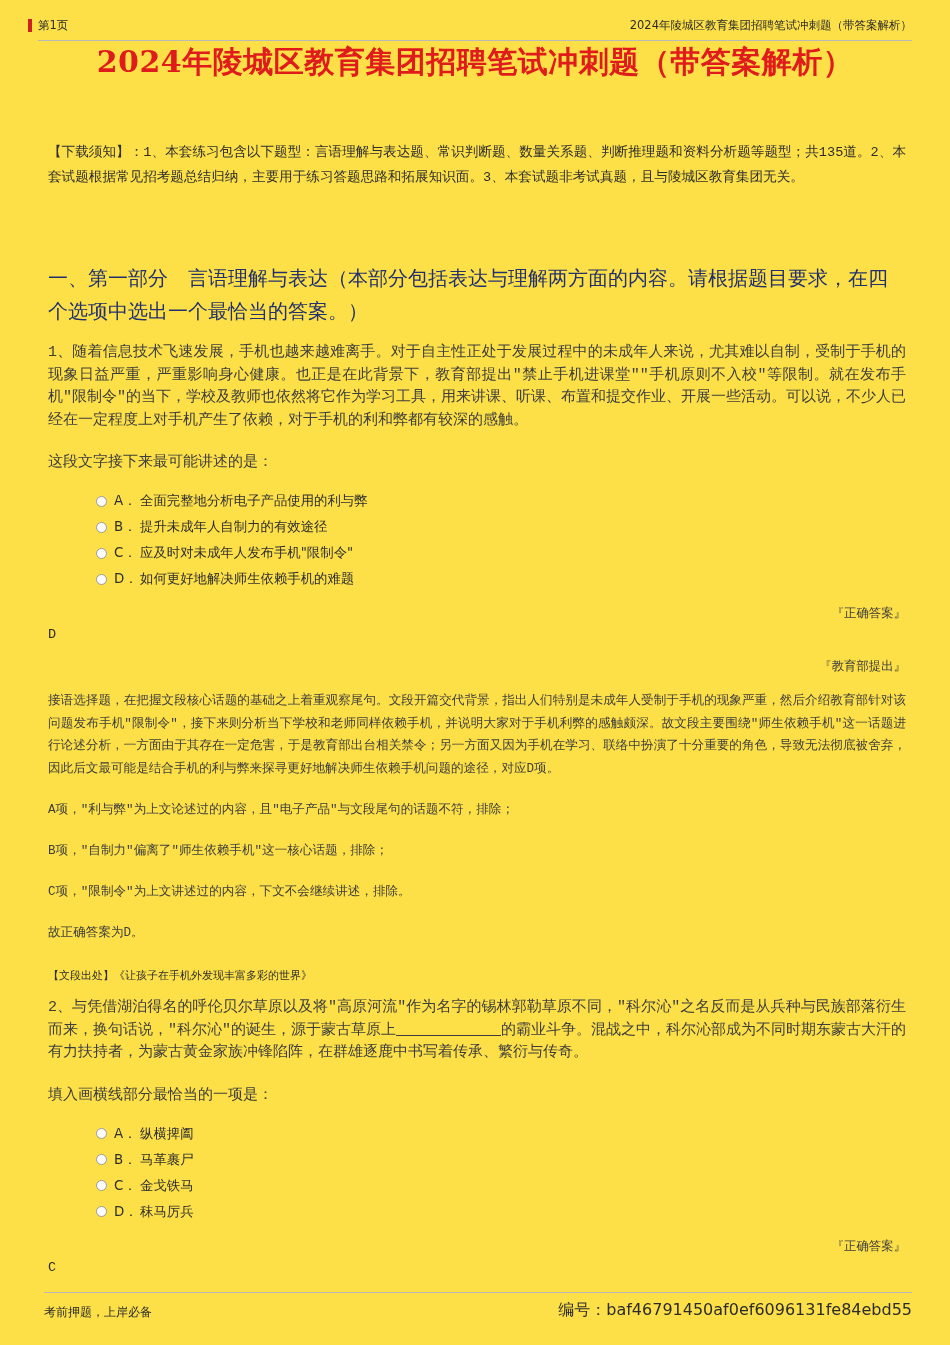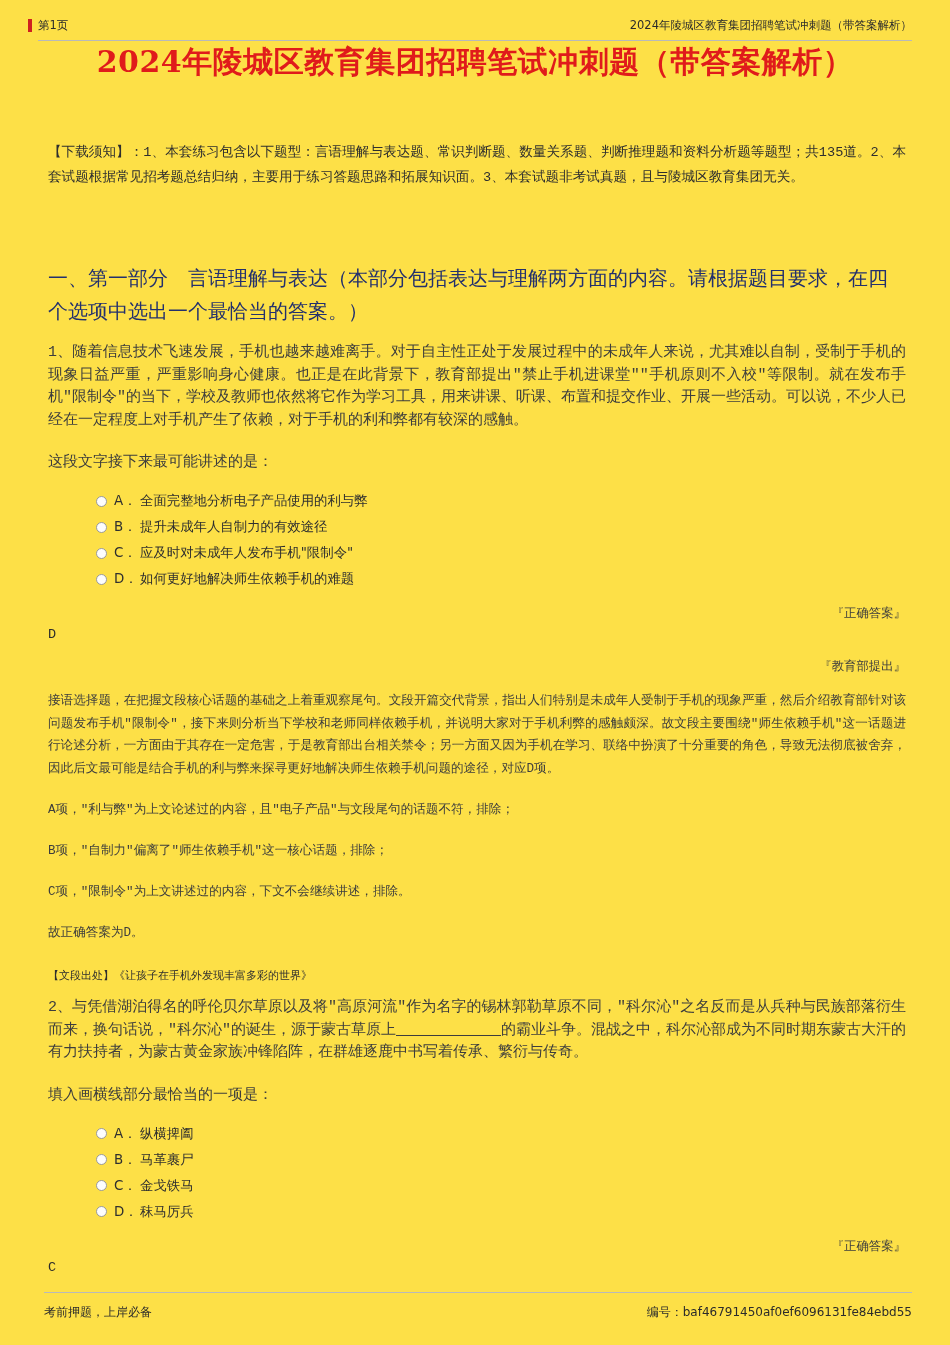--- a/index.html
+++ b/index.html
@@ -185,21 +185,21 @@
     border-top: 1px solid #b9b9b9;
     display: flex;
     align-items: flex-end;
     justify-content: space-between;
     font-size: 12px;
     color: #2b2b2b;
     padding-top: 4px;
   }
   .run-foot .fid {
     font-family: "DejaVu Sans", "Liberation Sans", sans-serif;
-    font-size: 12px;
+    font-size: 16px;
     white-space: nowrap;
   }
 </style>
 </head>
 <body>
 
 <div class="page">
 
   <div class="edge-mark"></div>
 

